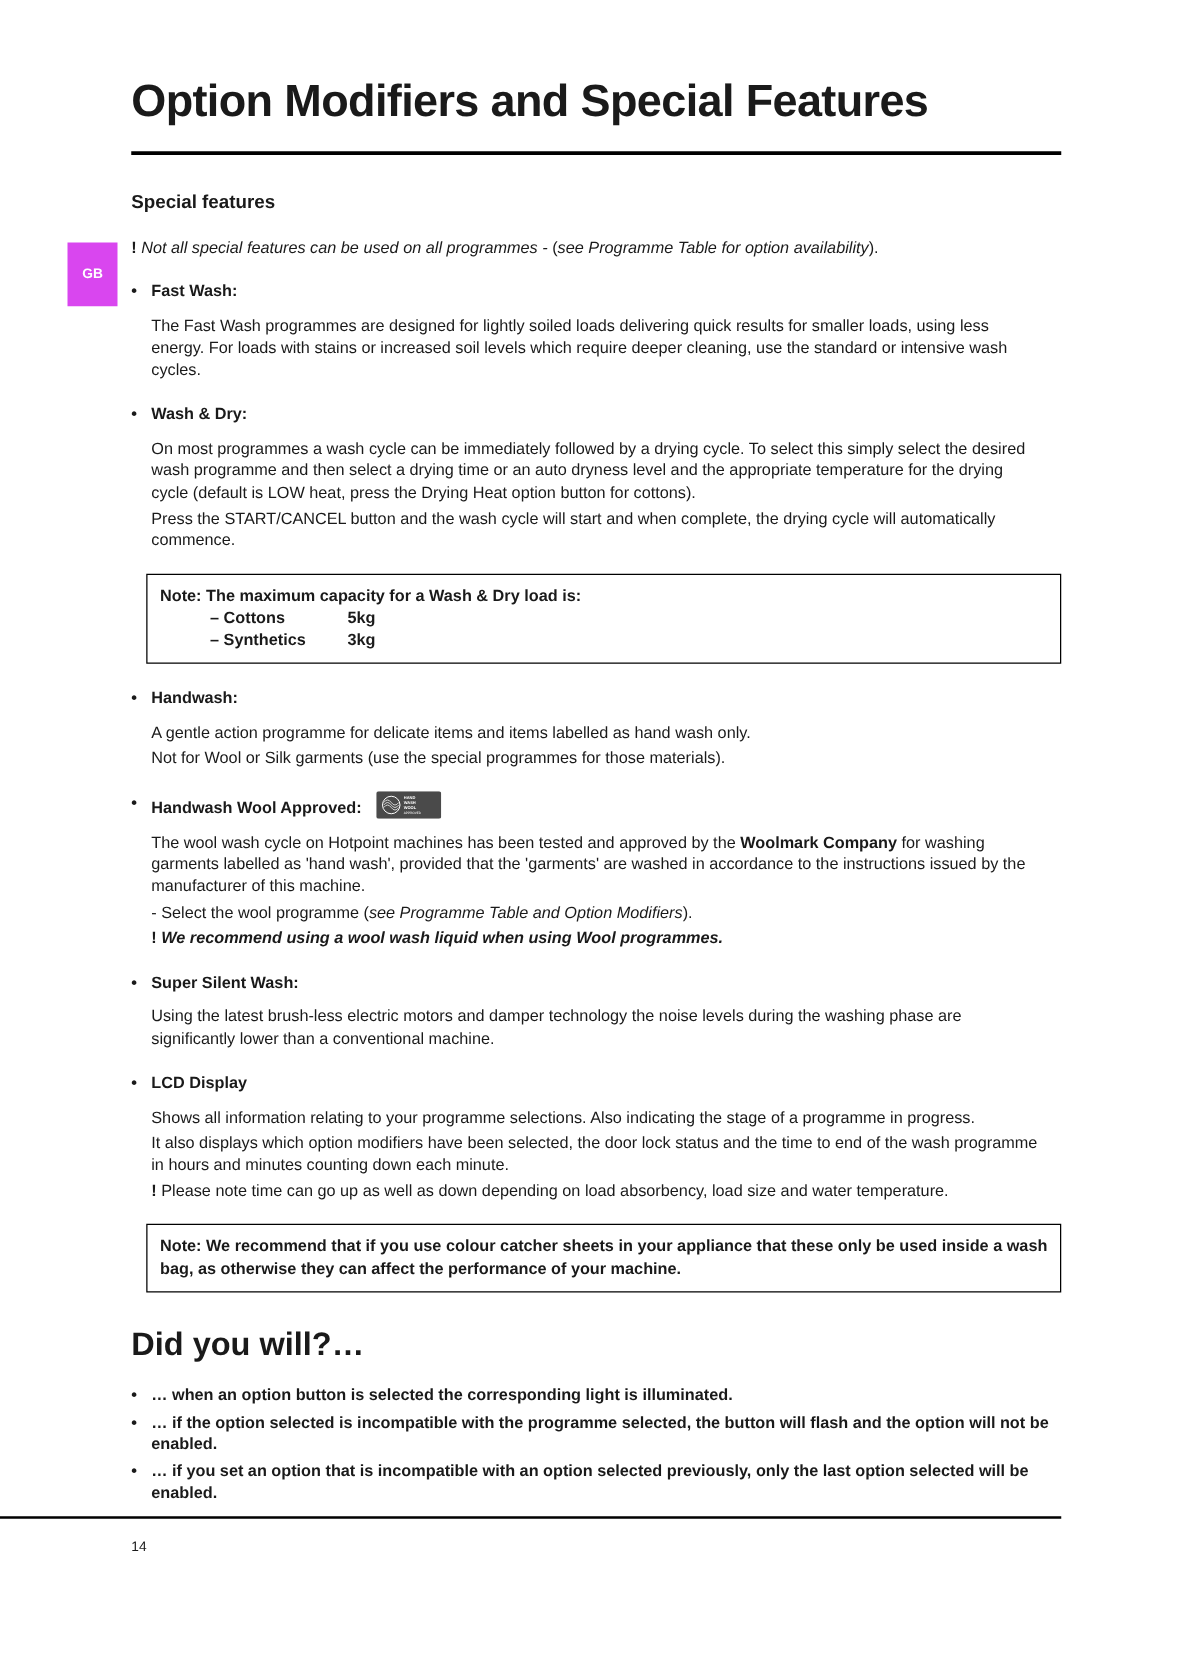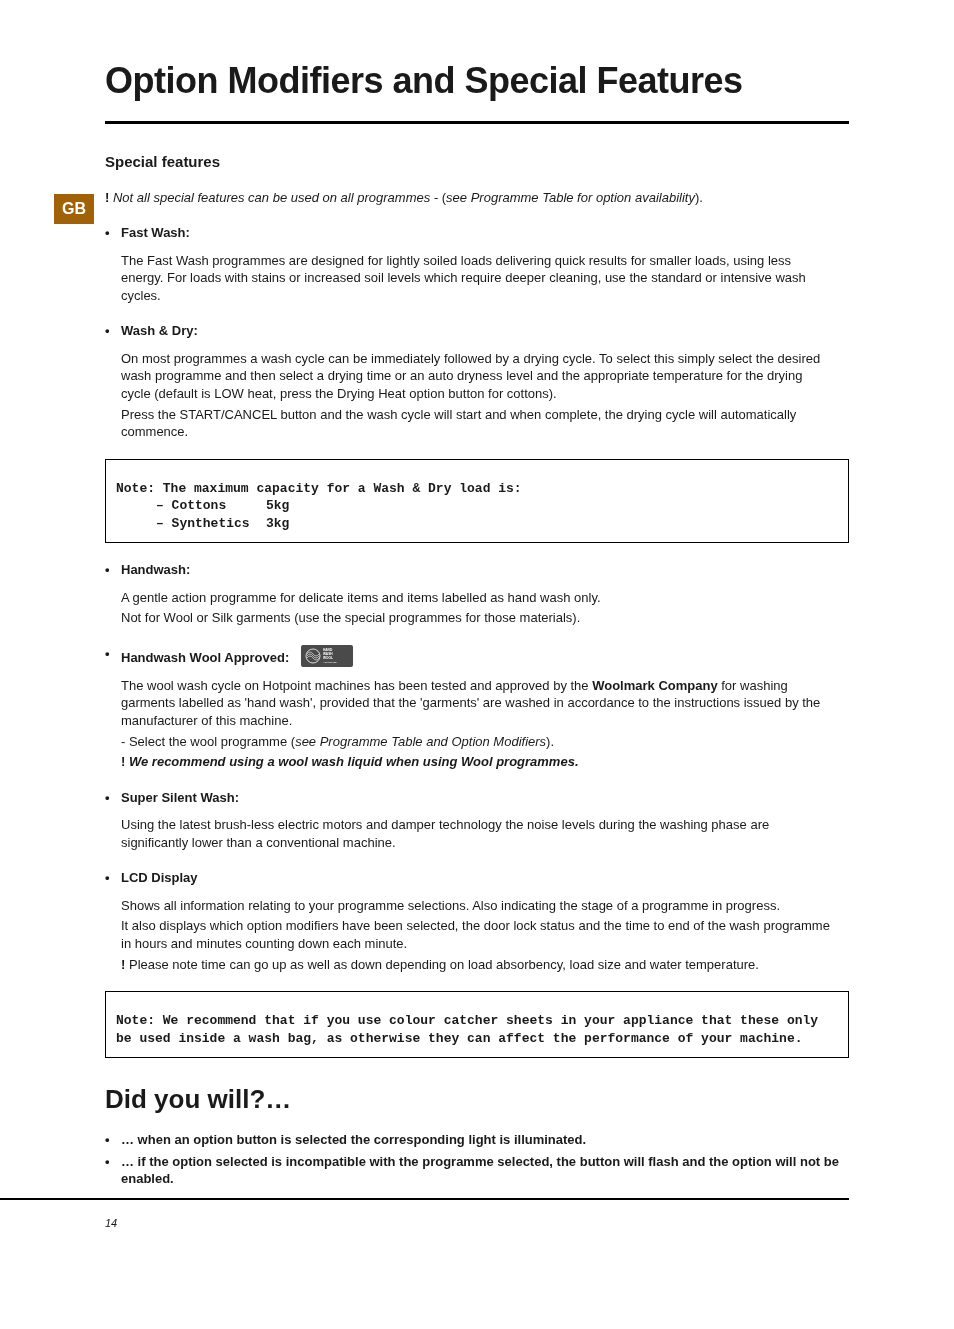--- a/index.html
+++ b/index.html
@@ -16,25 +16,25 @@
   .page {
     padding: 60px 105px 40px 105px;
     position: relative;
     box-sizing: border-box;
     min-height: 1329px;
   }
   .language-badge {
     position: absolute;
     left: 54px;
     top: 194px;
-    background: #a16207;
+    background: #d946ef;
     color: #fff;
     font-weight: bold;
-    font-size: 16px;
-    padding: 4px 8px;
+    font-size: 11px;
+    padding: 18px 8px;
     width: 24px;
     text-align: center;
   }
   h1.main-title {
     font-size: 36px;
     font-weight: bold;
     margin: 0 0 20px 0;
     line-height: 1.15;
     letter-spacing: -0.5px;
   }
@@ -72,24 +72,23 @@
   }
   .feature-label {
     font-weight: bold;
   }
   .feature-body {
     margin-top: 10px;
   }
   .feature-body p { margin: 0 16px 3px 0; }
   .note-box {
     border: 1px solid #000;
-    padding: 20px 10px 10px 10px;
-    margin: 0 0 18px 0;
+    padding: 8px 10px 10px 10px;
+    margin: 0 0 18px 12px;
     font-size: 13px;
-    font-family: Liberation Mono, monospace;
   }
   .note-box .note-title { font-weight: bold; }
   .note-box .capacity-row {
     font-weight: bold;
     padding-left: 40px;
     display: flex;
   }
   .note-box .capacity-row .mat { width: 110px; }
   .note-box .p { font-weight: bold; margin:0; }
   .hww-label-row {
@@ -117,21 +116,20 @@
     font-weight: bold;
   }
   ul.dyk-list > li::before {
     content: "•";
     position: absolute;
     left: 0; top: 0;
     font-weight: bold;
   }
   .bottom-area {
     margin-top: 4px;
-    font-style: italic;
   }
   .bottom-rule {
     border: none;
     border-top: 2px solid #000;
     margin: 10px 0 0 0;
     width: calc(100% + 105px);
     margin-left: -105px;
   }
   .page-number {
     font-size: 11px;
@@ -250,20 +248,21 @@
 
     <div class="note-box">
       <p class="p">Note: We recommend that if you use colour catcher sheets in your appliance that these only be used inside a wash bag, as otherwise they can affect the performance of your machine.</p>
     </div>
 
     <h2 class="dyk-title">Did you will?…</h2>
 
     <ul class="dyk-list">
       <li>… when an option button is selected the corresponding light is illuminated.</li>
       <li>… if the option selected is incompatible with the programme selected, the button will flash and the option will not be enabled.</li>
+      <li>… if you set an option that is incompatible with an option selected previously, only the last option selected will be enabled.</li>
     </ul>
 
   </div>
 
   <div class="bottom-area">
     <hr class="bottom-rule">
     <div class="page-number">14</div>
   </div>
 
 </div>

